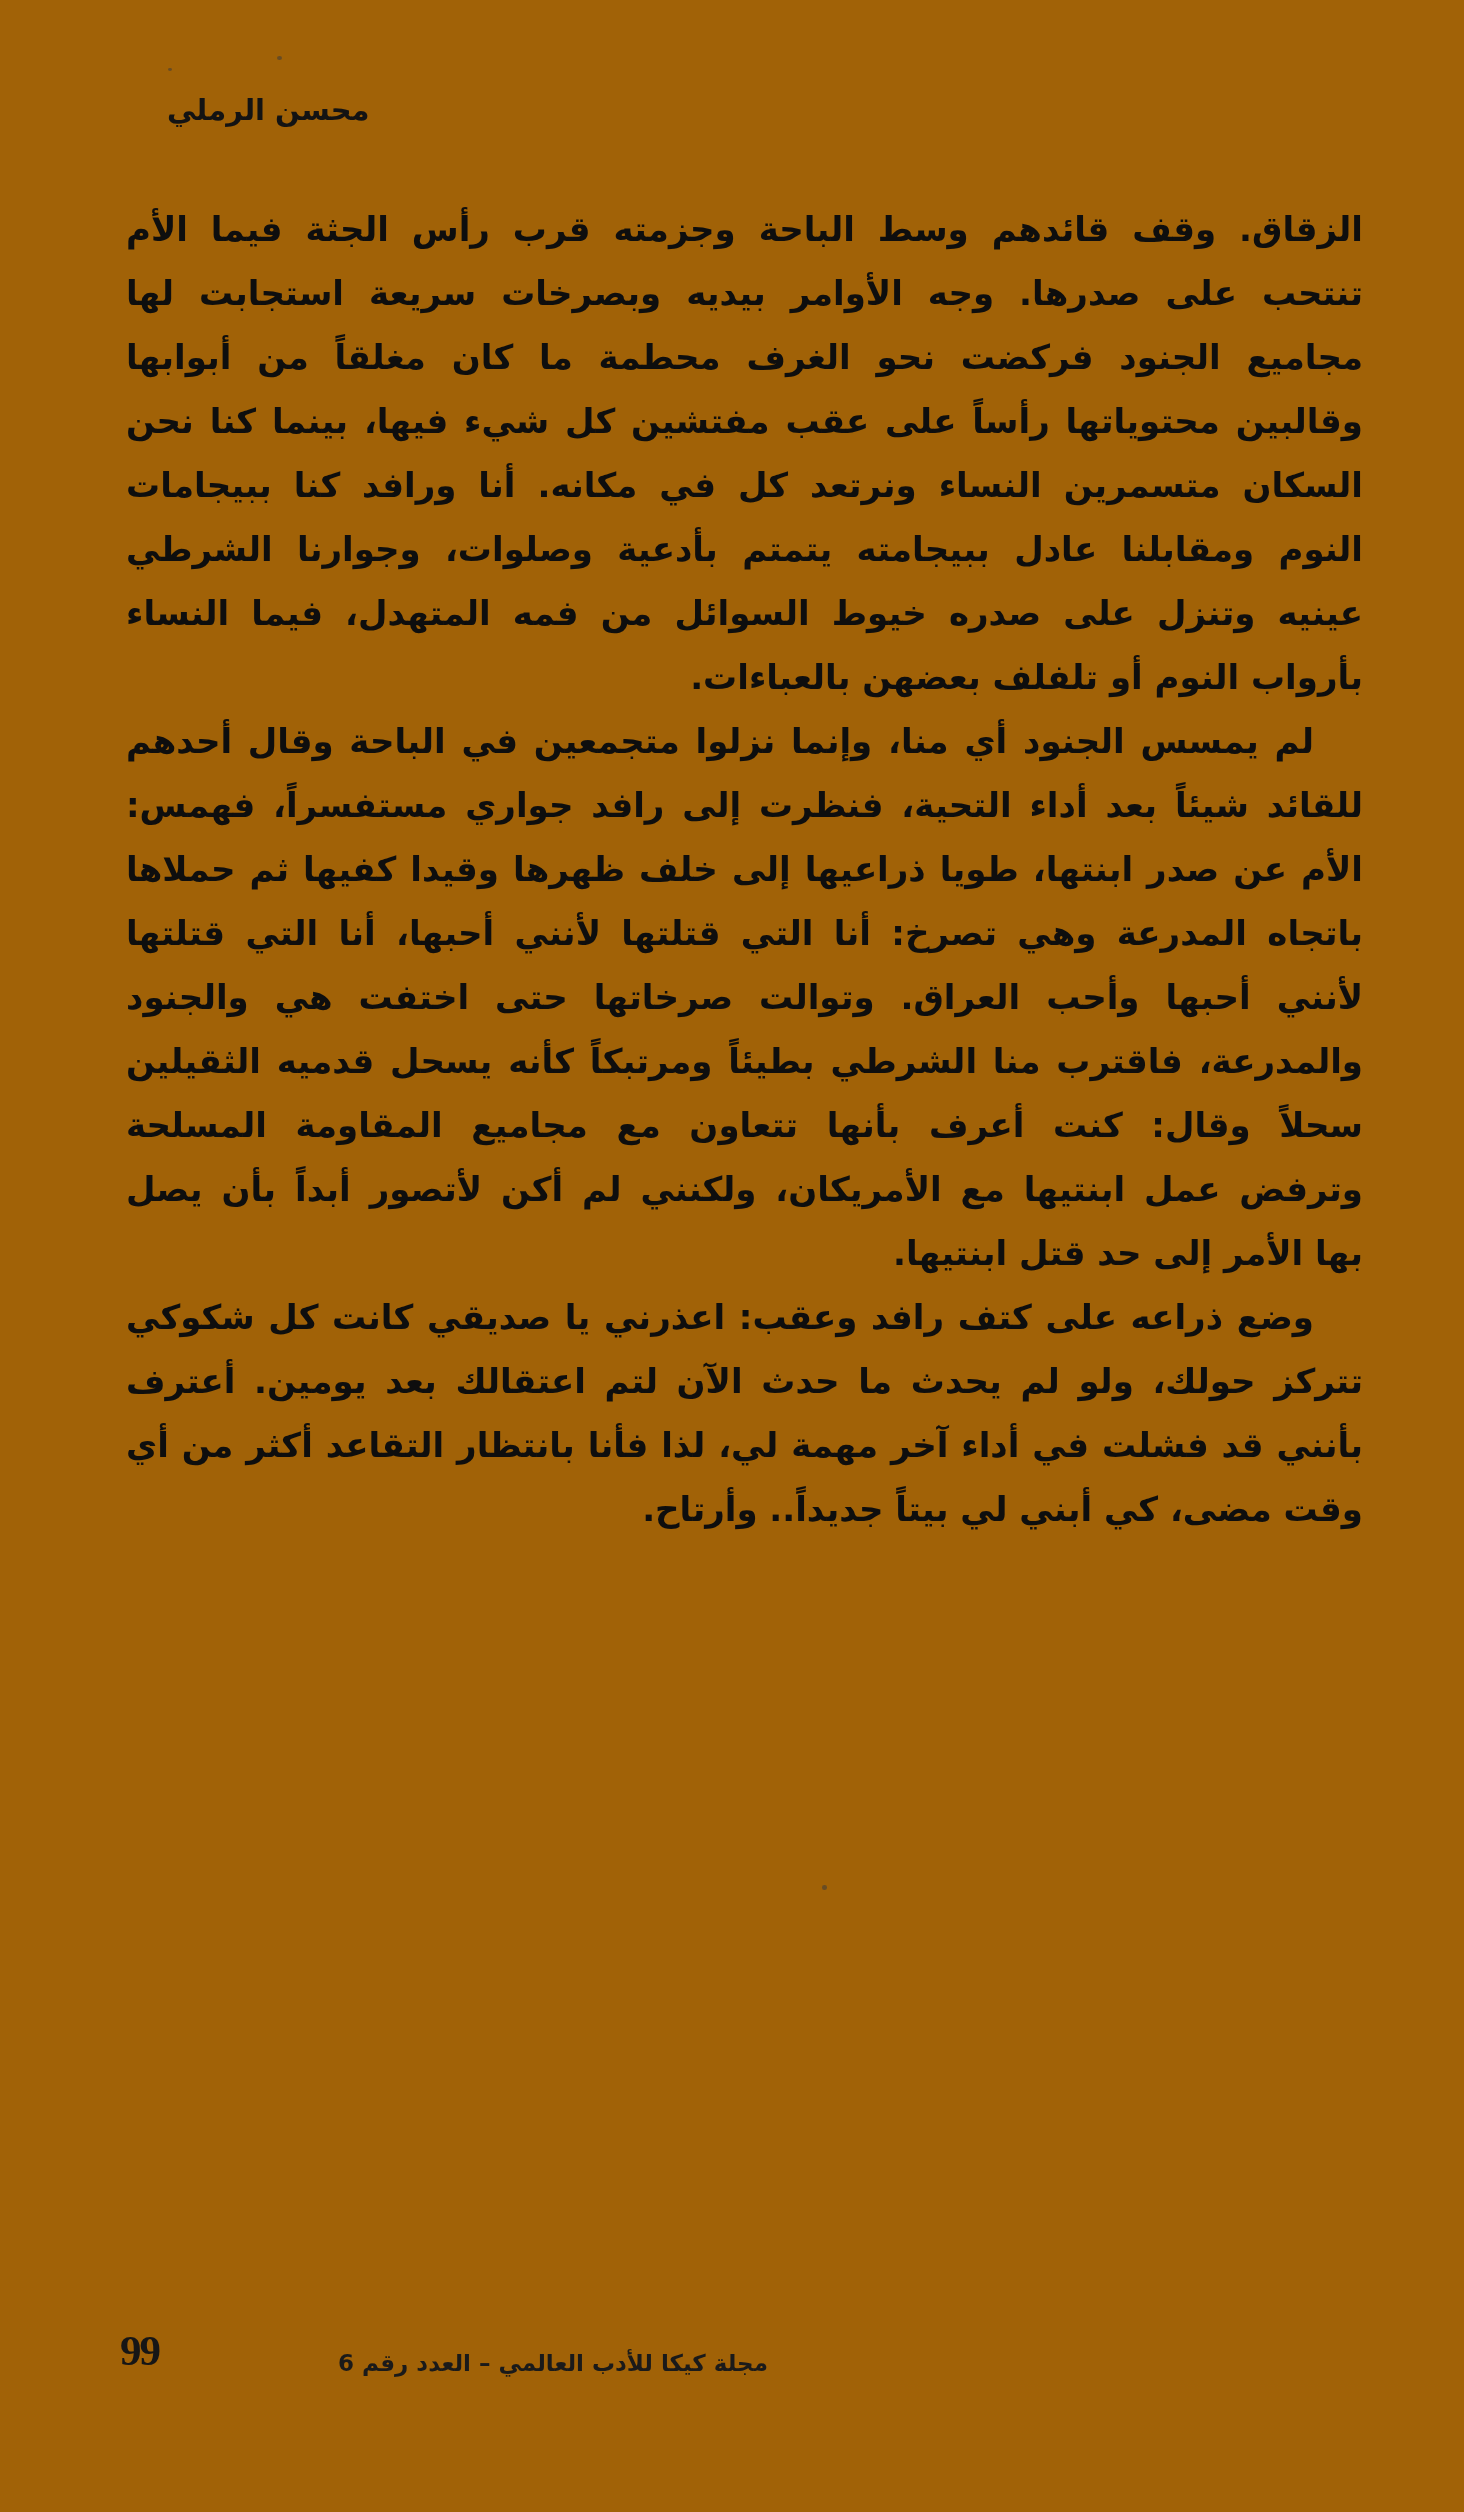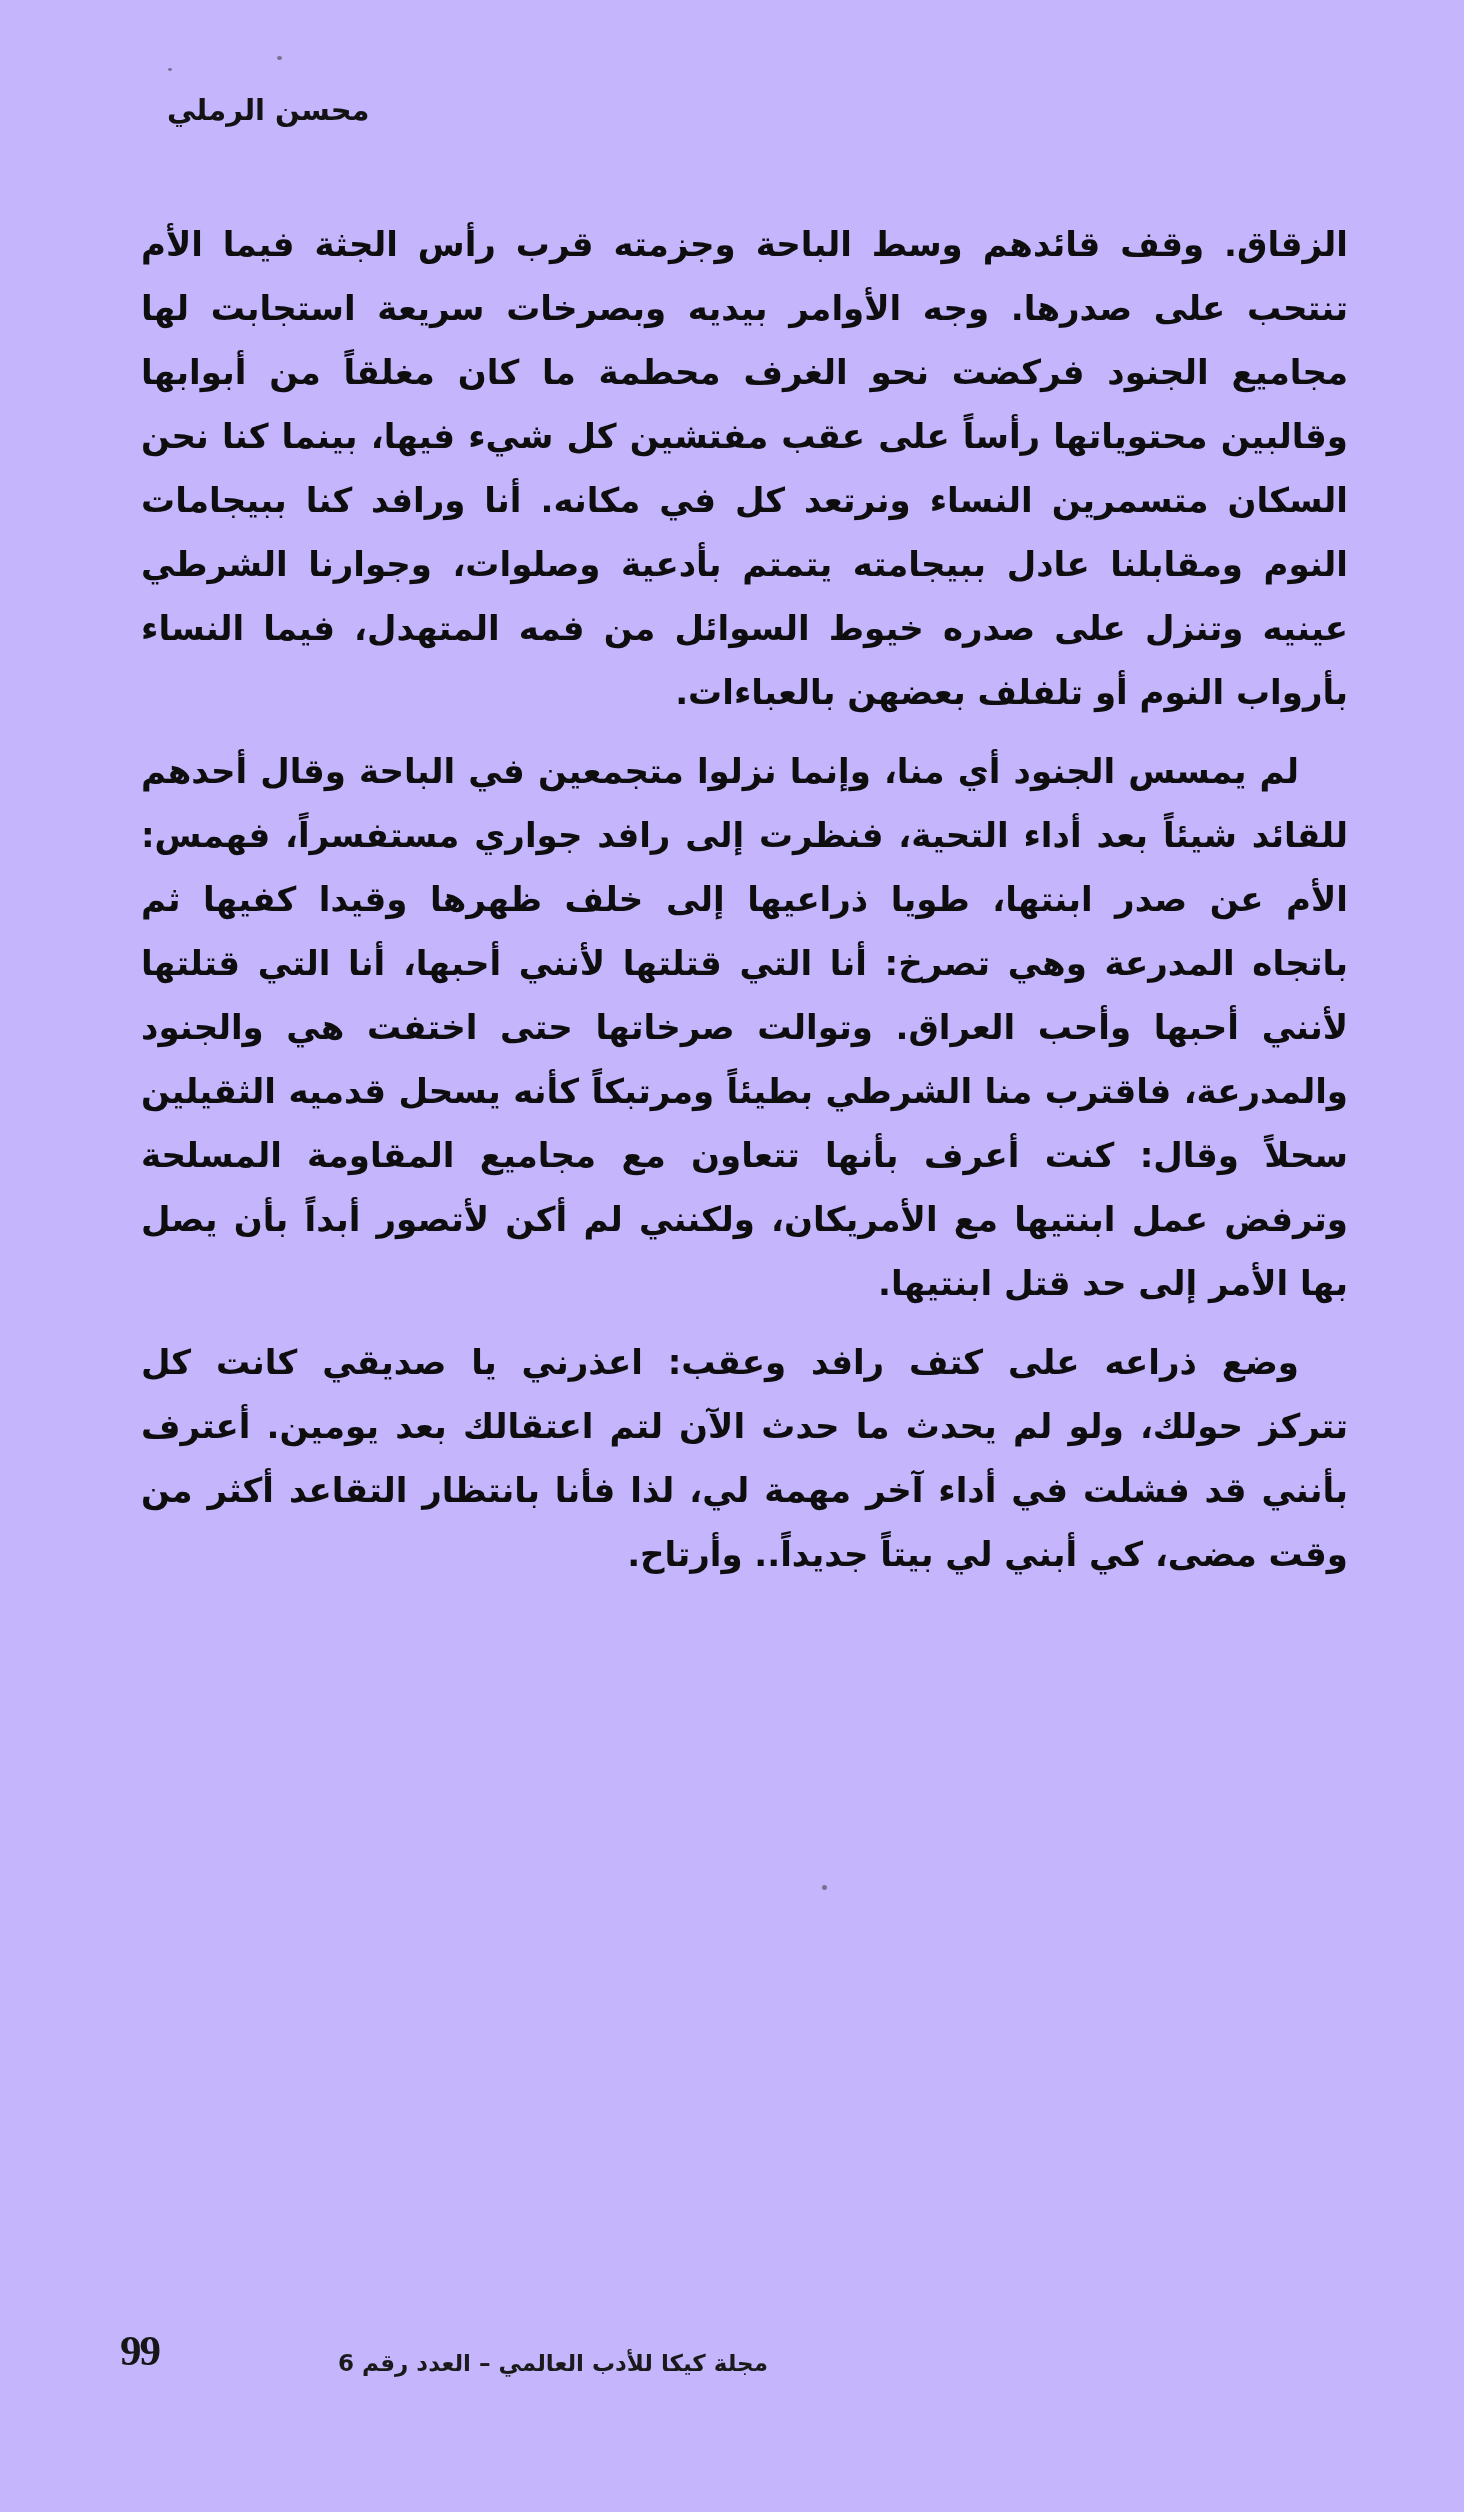--- a/index.html
+++ b/index.html
@@ -5,21 +5,21 @@
   html, body { margin: 0; padding: 0; }
   body {
     width: 1465px; height: 2512px;
     background: #fdfdfc;
     font-family: "DejaVu Sans", sans-serif;
     position: relative;
     overflow: hidden;
   }
   .page {
     position: absolute; inset: 0;
-    background: #c4b5fd;
+    background: #a16207;
   }
   .author {
     position: absolute;
     left: 167px; top: 93px;
     direction: rtl;
     font-size: 29px;
     font-weight: bold;
     color: #131313;
     white-space: nowrap;
   }
@@ -37,21 +37,21 @@
     height: 64px;
     overflow: hidden;
     text-align: justify;
     text-align-last: justify;
     text-justify: inter-word;
   }
   .line.pend {
     text-align-last: auto;
   }
   .line.indent { text-indent: 49px; }
-  .para { margin: 15px; }
+  .para { margin: 0; }
   .page-number {
     position: absolute;
     left: 120px; top: 2326px;
     font-size: 43px;
     font-weight: bold;
     color: #161616;
     letter-spacing: -1.9px;
     font-family: Liberation Serif, serif;
   }
   .journal-line {

